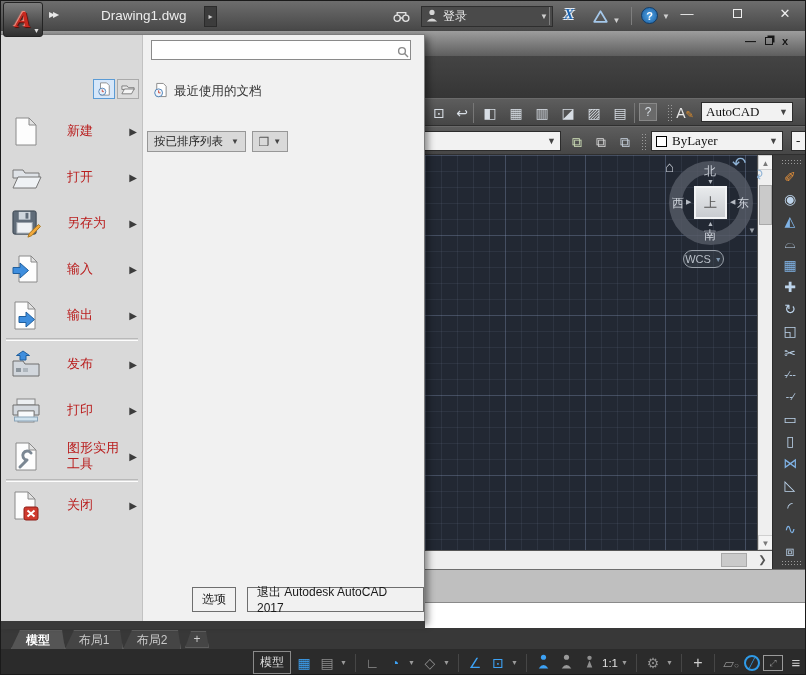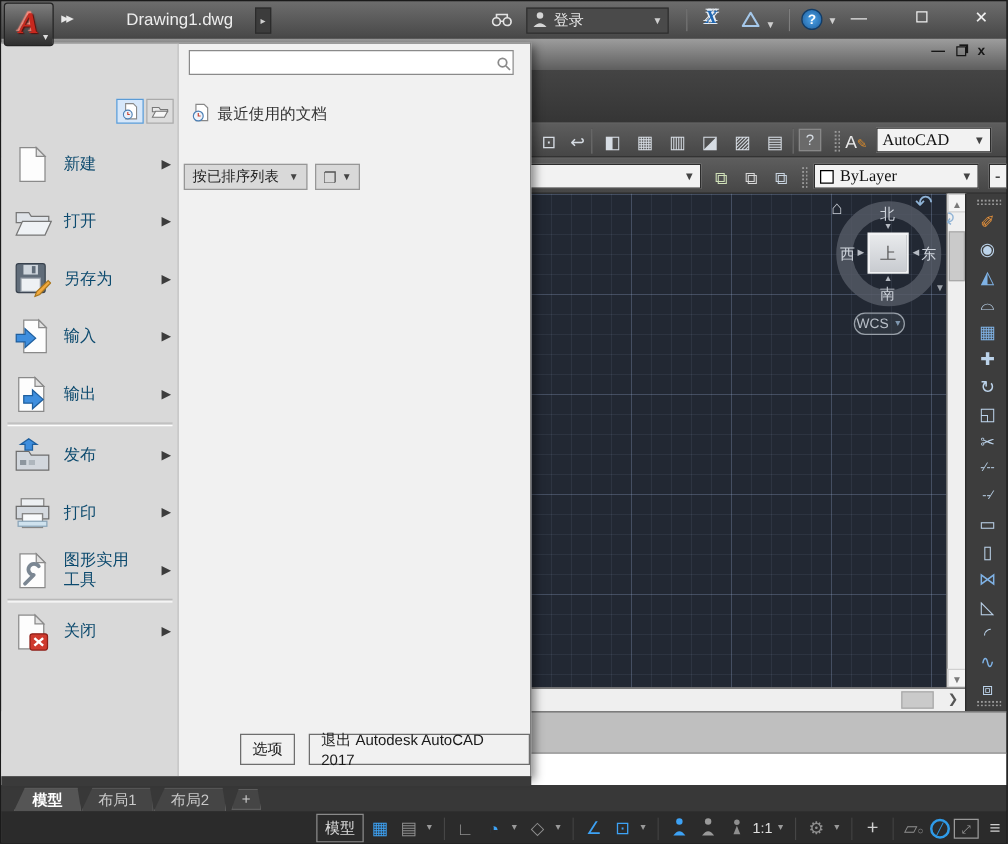--- a/index.html
+++ b/index.html
@@ -17,21 +17,21 @@
   .appbtn .caret{position:absolute;right:2px;bottom:2px;font-size:7px;color:#ddd;}
   .qat-expand{left:48px;top:6px;color:#e8e8e8;font-size:12px;letter-spacing:-2px;}
   .doc-title{left:100px;top:7px;color:#ededed;font-size:13.5px;}
   .tsearch-exp{left:203px;top:5px;width:13px;height:21px;background:#3c3c3c;border:1px solid #2b2b2b;
                color:#cfcfcf;font-size:8px;text-align:center;line-height:20px;}
   .tsearch{left:216px;top:5px;width:172px;height:21px;background:#4a4a4a;border:1px solid #2e2e2e;
            color:#a0a0a0;font-style:italic;font-size:11.5px;padding:0 5px;outline:none;
            font-family:"Liberation Sans","DejaVu Sans",sans-serif;}
   .tsearch::placeholder{color:#9b9b9b;font-style:italic;}
   .binocs{left:392px;top:8px;}
-  .signin{left:420px;top:5px;width:114px;height:21px;background:#4a4a4a;border:1px solid #2e2e2e;
+  .signin{left:420px;top:5px;width:132px;height:21px;background:#4a4a4a;border:1px solid #2e2e2e;
           color:#e6e6e6;font-size:12px;display:flex;align-items:center;gap:5px;padding:0 4px;}
   .signin .dd{margin-left:auto;font-size:8px;color:#cfcfcf;}
   .tb-sep{top:6px;width:1px;height:18px;background:#3a3a3a;border-right:1px solid #7e7e7e;}
   .xlogo{left:563px;top:5px;font:italic bold 15px "Liberation Serif",serif;color:#1f66b0;
          text-shadow:1px 1px 0 #e8eef5,-1px -1px 0 #e8eef5,1px -1px 0 #e8eef5,-1px 1px 0 #e8eef5;}
   .a360{left:592px;top:8px;}
   .dd-sm{font-size:8px;color:#cfcfcf;}
   .helpbtn{left:640px;top:6px;width:17px;height:17px;border-radius:50%;background:radial-gradient(#4da3e8,#1d5e9e);
            border:1px solid #123c66;color:#fff;font-size:11px;font-weight:bold;text-align:center;line-height:16px;}
   .wbtn{top:0;width:44px;height:28px;color:#f0f0f0;text-align:center;line-height:26px;font-size:13px;}
@@ -124,21 +124,21 @@
   .recent-hdr{position:absolute;left:152px;top:47px;display:flex;align-items:center;gap:6px;color:#333;font-size:12.5px;}
   .sortrow{position:absolute;left:146px;top:71px;display:flex;gap:6px;margin-top:25px;}
   .sortdd{height:21px;background:#d9d9d9;border:1px solid #979797;font-size:11.5px;color:#222;
           display:flex;align-items:center;gap:8px;padding:0 6px;}
   .sortdd .dd,.icodd .dd{font-size:8px;color:#444;}
   .icodd{height:21px;width:36px;background:#d9d9d9;border:1px solid #979797;display:flex;align-items:center;
          justify-content:center;gap:4px;color:#555;font-size:12px;}
   .mlist{position:absolute;left:0;top:73px;width:142px;display:flex;flex-direction:column;}
   .mi{height:46px;display:flex;align-items:center;padding:0 6px 0 8px;cursor:pointer;}
   .mi-ic{width:34px;display:flex;justify-content:center;}
-  .mi-lb{margin-left:8px;font-size:13px;color:#0c4a6e;width:62px;line-height:1.2;}
+  .mi-lb{margin-left:24px;font-size:13px;color:#b91c1c;width:62px;line-height:1.2;}
   .mi-ar{margin-left:auto;color:#3c3c3c;font-size:10px;}
   .mi-sep{height:3px;margin:0 5px;border-top:1px solid #b9b9b9;border-bottom:1px solid #fdfdfd;}
   .pbtn{position:absolute;top:552px;height:25px;background:#f1f1f1;border:1px solid #6e6e6e;
         font-size:12px;color:#1a1a1a;padding:0 9px;display:flex;align-items:center;cursor:pointer;}
   .frame-fill{left:0;top:620px;width:424px;height:8px;background:#3a3a3a;z-index:21;}
 </style>
 </head>
 <body>
 
 <div class="win">

